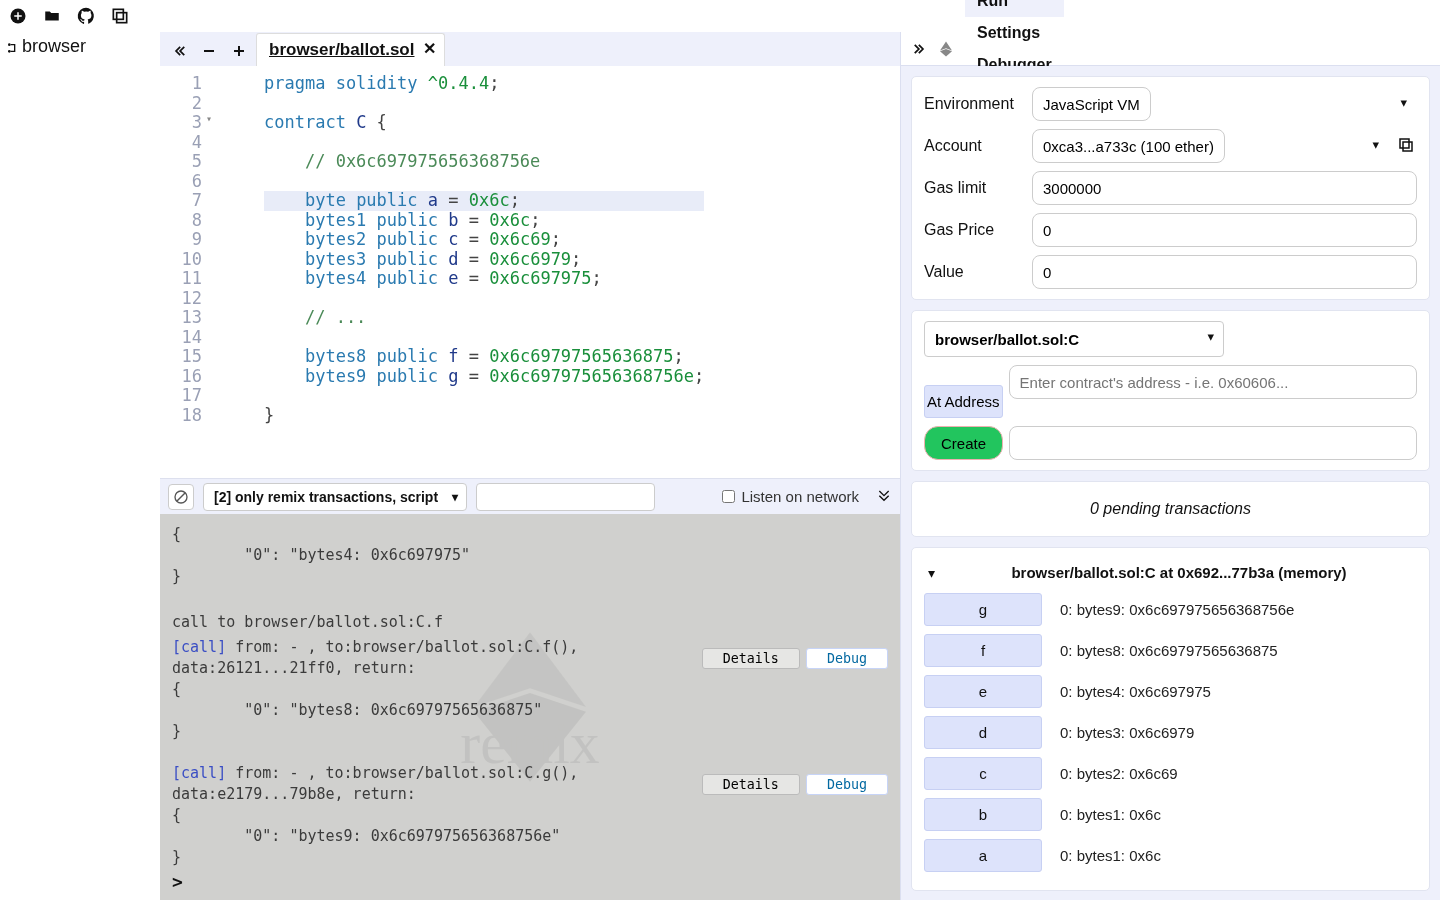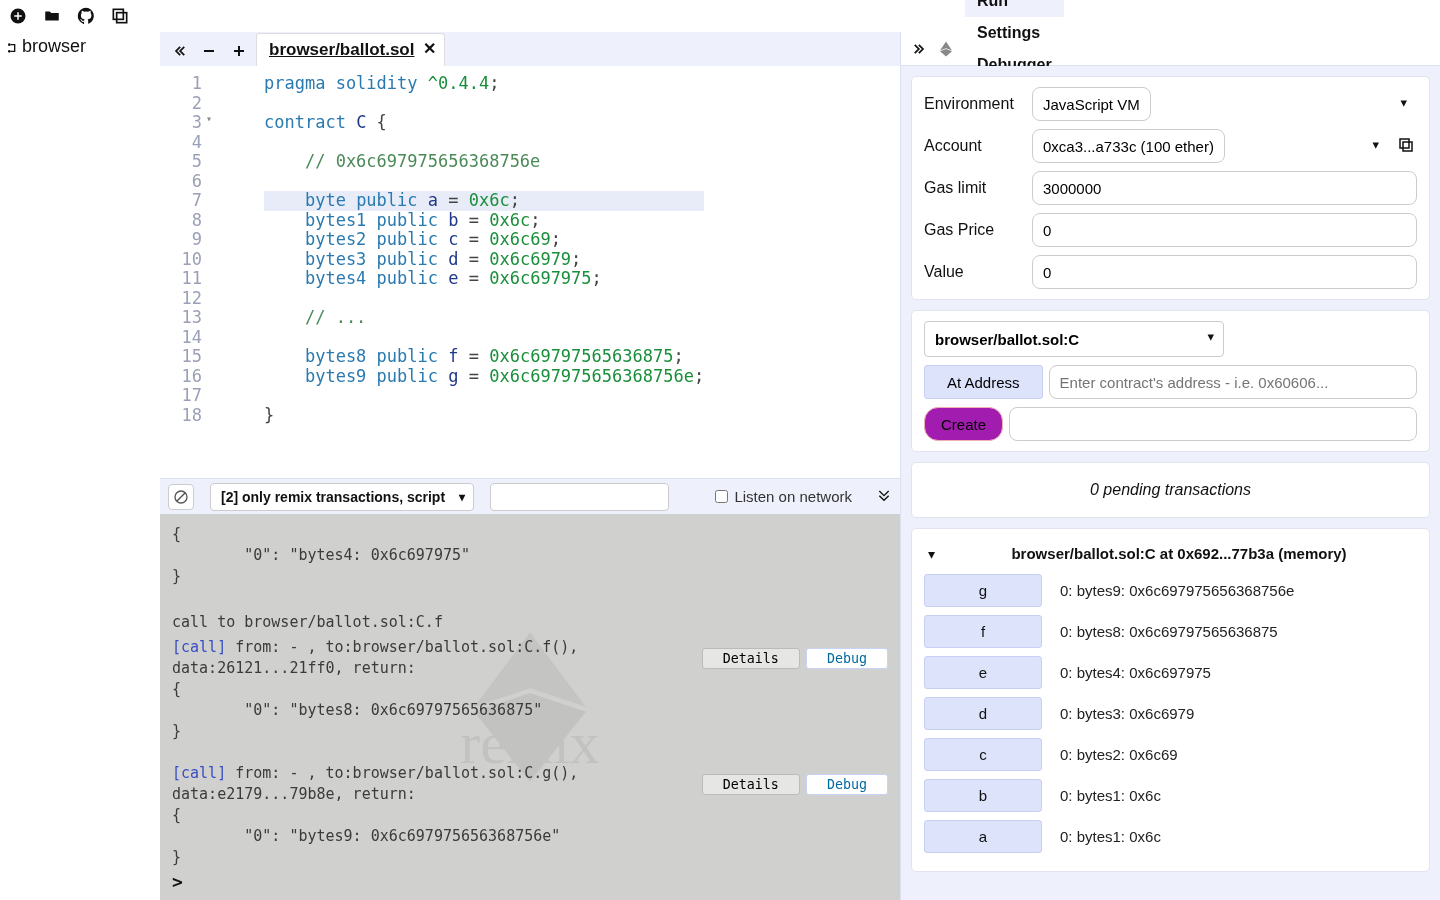--- a/index.html
+++ b/index.html
@@ -35,21 +35,21 @@
 .code { padding:8px 0 0 16px; white-space:pre; }
 .code .row { height:19.5px;margin-left:40px; }
 .code .row.hl { background:#e8ecf8; }
 .kw { color:#2a7ab0;}
 .id { color:#203a8a;}
 .num { color:#1a8f3b;}
 .com { color:#4b8a58;}
 .punct { color:#444;}
 
 
-.console-bar { height:36px; background:#eef0fb; border-top:1px solid #dde0ee; display:flex; align-items:center; gap:16px; padding:0 8px;}
+.console-bar { height:36px; background:#eef0fb; border-top:1px solid #dde0ee; display:flex; align-items:center; gap:9px; padding:0 8px;}
 .cb-ico { width:26px; height:26px; border:1px solid #ccc; border-radius:4px; display:flex; align-items:center; justify-content:center; cursor:pointer; background:#fff;}
 .cb-drop { border:1px solid #ccc; border-radius:4px; background:#fff; padding:5px 28px 5px 10px; font-weight:700; position:relative; cursor:pointer;}
 .cb-drop::after { content:"▾"; position:absolute; right:8px; top:6px; font-size:12px;}
 .cb-input { flex:0 0 170px; height:28px; border:1px solid #ccc; border-radius:4px;}
 .cb-listen { display:flex; align-items:center; gap:6px; margin-left:auto; font-size:15px; color:#333;}
 
 .console { flex:0 0 386px; background:#d0d0ce; position:relative; font-family: Menlo, Consolas, monospace; font-size:15px; line-height:1.4; overflow:hidden;}
 .console .wm { position:absolute; inset:0; display:flex; align-items:center; justify-content:center; opacity:0.12; pointer-events:none;}
 .console .wm svg { width:280px; }
 .console .log { position:relative; padding:10px 12px 4px 12px; color:#3b3b3b;}
@@ -70,22 +70,22 @@
 .card { background:#fff; border:1px solid #e1e4f0; border-radius:5px; padding:10px 12px; margin-bottom:10px;}
 .frow { display:flex; align-items:center; margin-bottom:8px; gap:8px;}
 .frow label { width:100px; font-size:16px;}
 .sel, .inp { flex:1; height:34px; border:1px solid #ccc; border-radius:8px; padding:0 10px; font-size:15px; background:#fff;}
 .sel { appearance:none; position:relative;}
 .sel-wrap { flex:1; position:relative;}
 .sel-wrap::after { content:"▾"; position:absolute; right:10px; top:8px; pointer-events:none; font-size:13px;}
 .copyico { width:20px; height:20px; cursor:pointer;}
 .wide-sel { width:300px; height:36px; border:1px solid #ccc; border-radius:4px; font-weight:700; padding:0 10px; position:relative;}
 .row2 { display:flex; gap:6px; margin-top:8px;}
-.btn-at { background:#dde3fb; border:1px solid #c7d0f3; border-radius:3px; padding:7px 22px; font-size:15px; cursor:pointer;}
-.btn-create { background:#a21caf; border:1px solid #eeb0b0; border-radius:14px; padding:3px 16px; font-size:15px; cursor:pointer;}
+.btn-at { background:#dde3fb; border:1px solid #c7d0f3; border-radius:3px; padding:7px 2px; font-size:15px; cursor:pointer;margin-top:20px;}
+.btn-create { background:#22c55e; border:1px solid #eeb0b0; border-radius:14px; padding:3px 16px; font-size:15px; cursor:pointer;}
 .row2 .inp { height:34px;}
 .pending { text-align:center; font-style:italic; font-size:16px; padding:18px 0;}
 
 .instance-card .ihdr { display:flex; align-items:center; gap:10px; padding:6px 4px 12px 4px;}
 .ihdr .caret { cursor:pointer;}
 .ihdr .title { font-weight:700; font-size:15px; margin-left:auto; margin-right:auto;}
 .fnrow { display:flex; align-items:center; gap:18px; margin-bottom:8px;}
 .fnbtn { width:118px; background:#dde3fb; border:1px solid #c7d0f3; border-radius:3px; padding:7px 0; text-align:center; cursor:pointer; font-size:15px;}
 .fnval { font-size:15px; color:#222;}
 </style>

